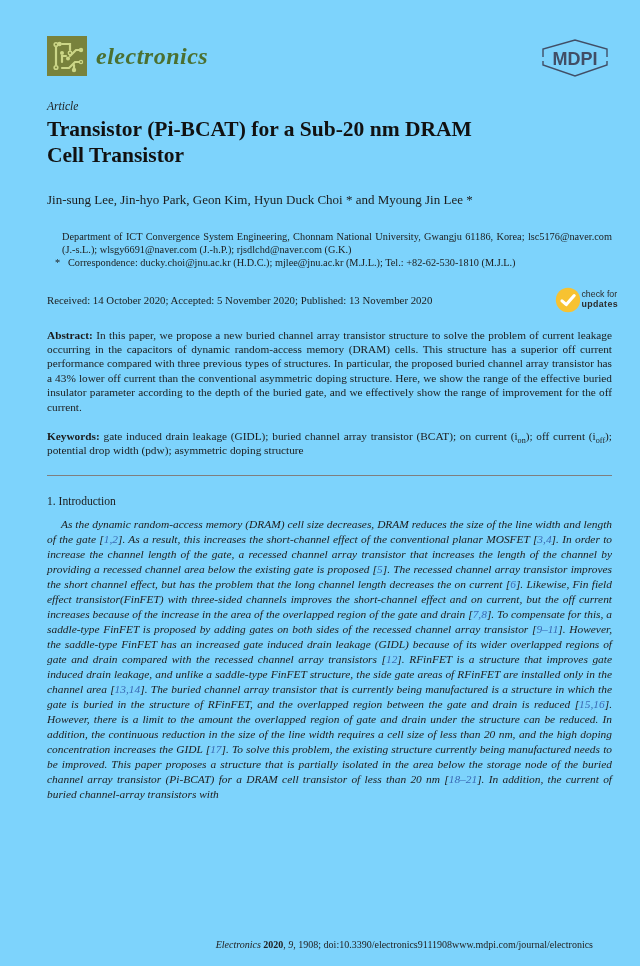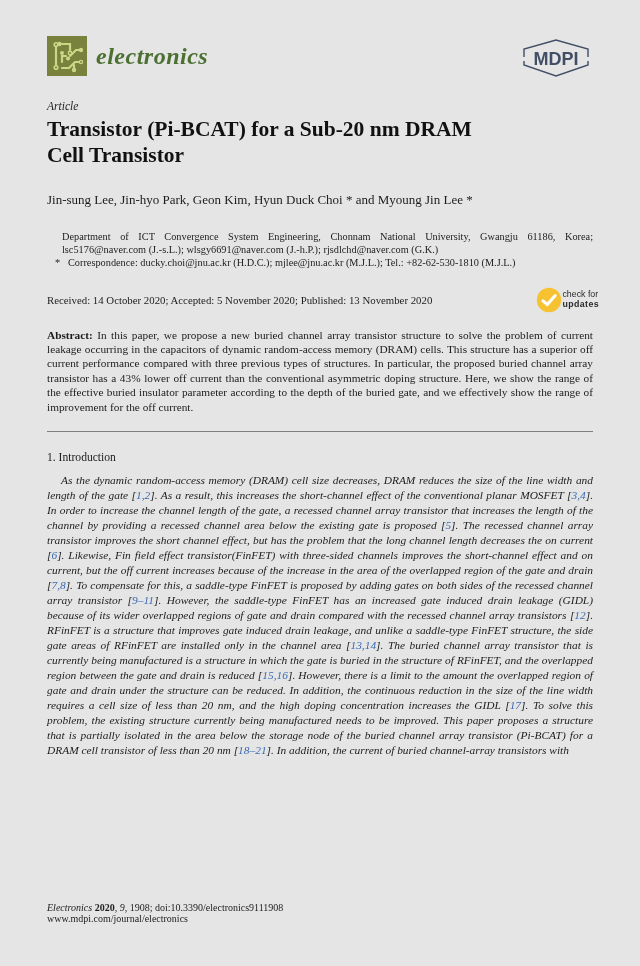--- a/index.html
+++ b/index.html
@@ -1,21 +1,21 @@
 <!DOCTYPE html>
 <html><head>
 <meta charset="utf-8">
 <style>
   html,body{margin:0;padding:0;background:#ffffff;}
   .page{
     position:relative;
     width:640px;height:966px;
     box-sizing:border-box;
-    padding:36px 47px 0 47px;
-    background:#e5e5e5;
+    padding:36px 28px 0 47px;
+    background:#7dd3fc;
     font-family:"Liberation Serif","DejaVu Serif",serif;
     color:#1c1c1c;
     overflow:hidden;
   }
   
   .journal-header{display:flex;justify-content:space-between;align-items:flex-start;height:42px;}
   .journal-brand{display:flex;align-items:center;}
   .logo-square{width:40px;height:40px;display:block;}
   .journal-name{
     margin-left:9px;
@@ -59,23 +59,23 @@
     margin:9px 0 0 0;
     font-size:11.4px;line-height:15px;
     text-align:justify;text-indent:14px;font-style:italic;
   }
 
   .seg-b{font-weight:bold;}
   .seg-i{font-style:italic;}
   .seg-cite{color:#3a6ab4;}
 
   .page-footer{
-    position:absolute;left:47px;right:47px;bottom:42px;
+    position:absolute;left:47px;right:47px;bottom:16px;
     display:flex;justify-content:flex-end;
-    font-size:10px;color:#222;flex-direction:column;
+    font-size:10px;color:#222;
   }
 </style>
 </head>
 <body>
 
 <div class="page">
 
   <header class="journal-header">
     <div class="journal-brand">
       <svg class="logo-square" viewBox="0 0 40 40" xmlns="http://www.w3.org/2000/svg">
@@ -140,20 +140,21 @@
       </svg>
       <span class="check-text">
         <span class="l1">check for</span><br>
         <span class="l2">updates</span>
       </span>
     </div>
   </div>
 
   <p class="abstract"><span class="seg-b">Abstract: </span><span>In this paper, we propose a new buried channel array transistor structure to solve the problem of current leakage occurring in the capacitors of dynamic random-access memory (DRAM) cells. This structure has a superior off current performance compared with three previous types of structures. In particular, the proposed buried channel array transistor has a 43% lower off current than the conventional asymmetric doping structure. Here, we show the range of the effective buried insulator parameter according to the depth of the buried gate, and we effectively show the range of improvement for the off current.</span></p>
 
+  <p class="keywords"><span class="seg-b">Keywords: </span><span>gate induced drain leakage (GIDL); buried channel array transistor (BCAT); on current (i</span><sub>on</sub><span>); off current (i</span><sub>off</sub><span>); potential drop width (pdw); asymmetric doping structure</span></p>
 
   <hr class="rule">
 
   <h2 class="section-heading">1. Introduction</h2>
 
   <p class="body-par"><span>As the dynamic random-access memory (DRAM) cell size decreases, DRAM reduces the size of the line width and length of the gate [</span><span class="seg-cite">1,2</span><span>]. As a result, this increases the short-channel effect of the conventional planar MOSFET [</span><span class="seg-cite">3,4</span><span>]. In order to increase the channel length of the gate, a recessed channel array transistor that increases the length of the channel by providing a recessed channel area below the existing gate is proposed [</span><span class="seg-cite">5</span><span>]. The recessed channel array transistor improves the short channel effect, but has the problem that the long channel length decreases the on current [</span><span class="seg-cite">6</span><span>]. Likewise, Fin field effect transistor(FinFET) with three-sided channels improves the short-channel effect and on current, but the off current increases because of the increase in the area of the overlapped region of the gate and drain [</span><span class="seg-cite">7,8</span><span>]. To compensate for this, a saddle-type FinFET is proposed by adding gates on both sides of the recessed channel array transistor [</span><span class="seg-cite">9–11</span><span>]. However, the saddle-type FinFET has an increased gate induced drain leakage (GIDL) because of its wider overlapped regions of gate and drain compared with the recessed channel array transistors [</span><span class="seg-cite">12</span><span>]. RFinFET is a structure that improves gate induced drain leakage, and unlike a saddle-type FinFET structure, the side gate areas of RFinFET are installed only in the channel area [</span><span class="seg-cite">13,14</span><span>]. The buried channel array transistor that is currently being manufactured is a structure in which the gate is buried in the structure of RFinFET, and the overlapped region between the gate and drain is reduced [</span><span class="seg-cite">15,16</span><span>]. However, there is a limit to the amount the overlapped region of gate and drain under the structure can be reduced. In addition, the continuous reduction in the size of the line width requires a cell size of less than 20 nm, and the high doping concentration increases the GIDL [</span><span class="seg-cite">17</span><span>]. To solve this problem, the existing structure currently being manufactured needs to be improved. This paper proposes a structure that is partially isolated in the area below the storage node of the buried channel array transistor (Pi-BCAT) for a DRAM cell transistor of less than 20 nm [</span><span class="seg-cite">18–21</span><span>]. In addition, the current of buried channel-array transistors with</span></p>
 
   <footer class="page-footer">
     <span class="footer-left"><span class="seg-i">Electronics </span><span class="seg-b">2020</span><span>, </span><span class="seg-i">9</span><span>, 1908; doi:10.3390/electronics9111908</span></span>
     <span class="footer-right">www.mdpi.com/journal/electronics</span>

